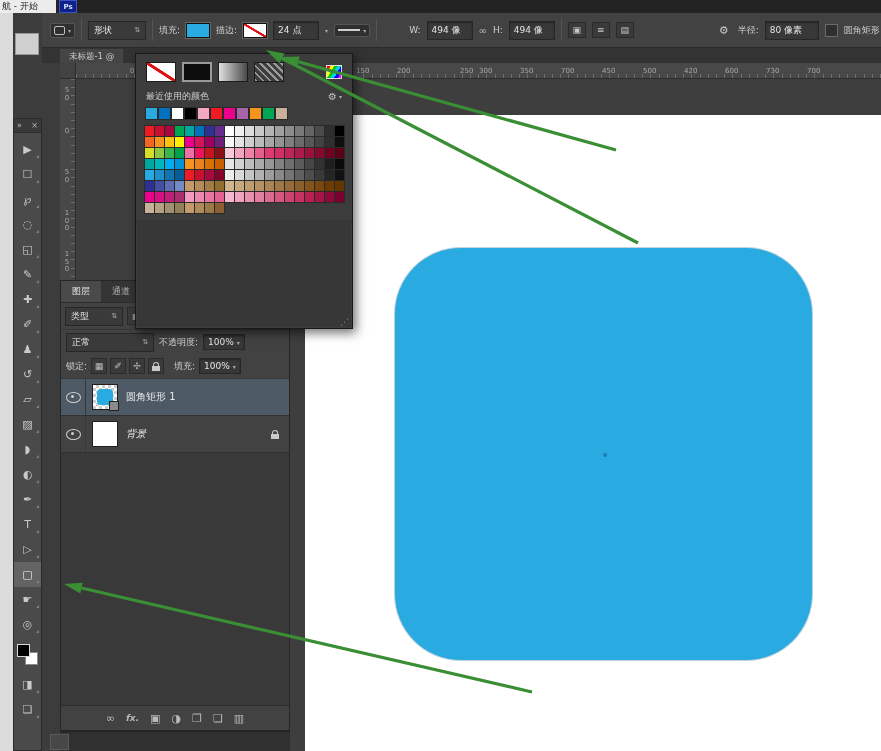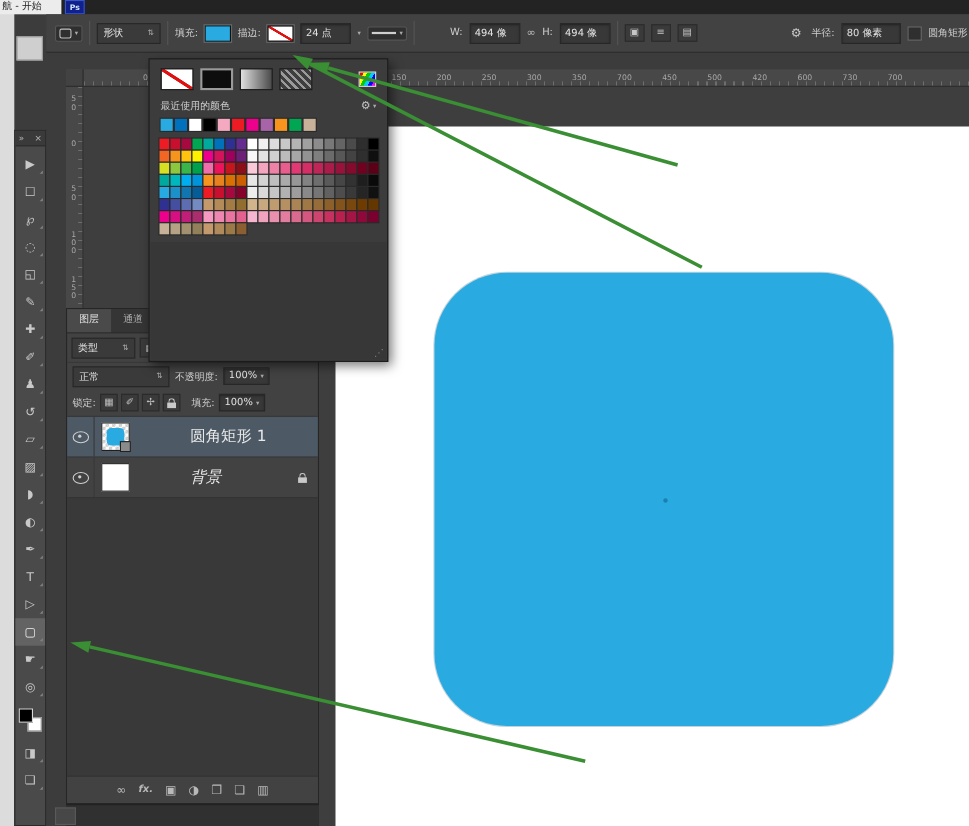--- a/index.html
+++ b/index.html
@@ -98,21 +98,21 @@
   .layer-row.selected{background:#4d5965;}
   .eye-cell{width:24px;height:100%;display:flex;align-items:center;justify-content:center;border-right:1px solid #383838;flex:0 0 24px;}
   .mini-eye{position:relative;width:13px;height:9px;border:1px solid #cfcfcf;border-radius:50%;}
   .mini-eye::after{content:"";position:absolute;left:4px;top:2px;width:3px;height:3px;background:#cfcfcf;border-radius:50%;}
   .thumb{position:relative;width:26px;height:26px;margin:0 8px 0 6px;border:1px solid #1f1f1f;flex:0 0 26px;box-sizing:border-box;}
   .thumb.checker{background-color:#fff;background-image:linear-gradient(45deg,#ccc 25%,transparent 25%,transparent 75%,#ccc 75%),
                  linear-gradient(45deg,#ccc 25%,transparent 25%,transparent 75%,#ccc 75%);background-size:6px 6px;background-position:0 0,3px 3px;}
   .thumb-shape{position:absolute;left:4px;top:4px;right:4px;bottom:4px;border-radius:4px;}
   .thumb-badge{position:absolute;right:-2px;bottom:-2px;width:10px;height:10px;background:#8a8a8a;border:1px solid #222;box-sizing:border-box;}
   .thumb.white{background:#fff;}
-  .layer-name{color:#e8e8e8;font-size:14px;white-space:nowrap;margin-left:47px;}
+  .layer-name{color:#e8e8e8;font-size:10px;white-space:nowrap;}
   .layer-name.italic{font-style:italic;}
   .row-lock{margin-left:auto;margin-right:10px;}
   .lp-bottom{height:24px;display:flex;align-items:center;justify-content:center;gap:11px;background:#424242;
              border-top:1px solid #2e2e2e;color:#b9b9b9;font-size:11px;flex:0 0 24px;}
   .lp-bottom .text-icon{font-size:9px;font-style:italic;font-weight:bold;}
   .lp-scroll{position:absolute;left:60px;top:731px;width:230px;height:20px;background:#303030;border-top:1px solid #222;z-index:30;}
   .scroll-nub{position:absolute;left:50px;top:734px;width:17px;height:14px;background:#474747;border:1px solid #5a5a5a;z-index:41;}
 
   
   .picker{position:absolute;left:135px;top:53px;width:218px;height:276px;background:#3c3c3c;border:1px solid #191919;
@@ -191,27 +191,30 @@
     <span class="obicon">▤</span>
     <span class="obicon gear">⚙</span>
     <span class="lbl">半径:</span>
     <div class="field w52">
         <span>80 像素</span>
       </div>
     <span class="checkbox"></span>
     <span class="lbl">圆角矩形</span>
   </div>
 
+  <div class="doc-tab-row">
+    <span class="doc-tab">未标题-1 @</span>
+  </div>
 
   <div class="h-ruler">
     <span class="hr-num zero">0</span>
     <div id="h-ruler-numbers">
         <span class="hr-num" style="left: 296px;">150</span>
         <span class="hr-num" style="left: 337px;">200</span>
-        <span class="hr-num" style="left: 378px; margin-top: 13px;">250</span>
+        <span class="hr-num" style="left: 400px; margin-top: 13px;">250</span>
         <span class="hr-num" style="left: 419px;">300</span>
         <span class="hr-num" style="left: 460px;">350</span>
         <span class="hr-num" style="left: 501px;">700</span>
         <span class="hr-num" style="left: 542px;">450</span>
         <span class="hr-num" style="left: 583px;">500</span>
         <span class="hr-num" style="left: 624px;">420</span>
         <span class="hr-num" style="left: 665px;">600</span>
         <span class="hr-num" style="left: 706px;">730</span>
         <span class="hr-num" style="left: 747px;">700</span>
       </div>

